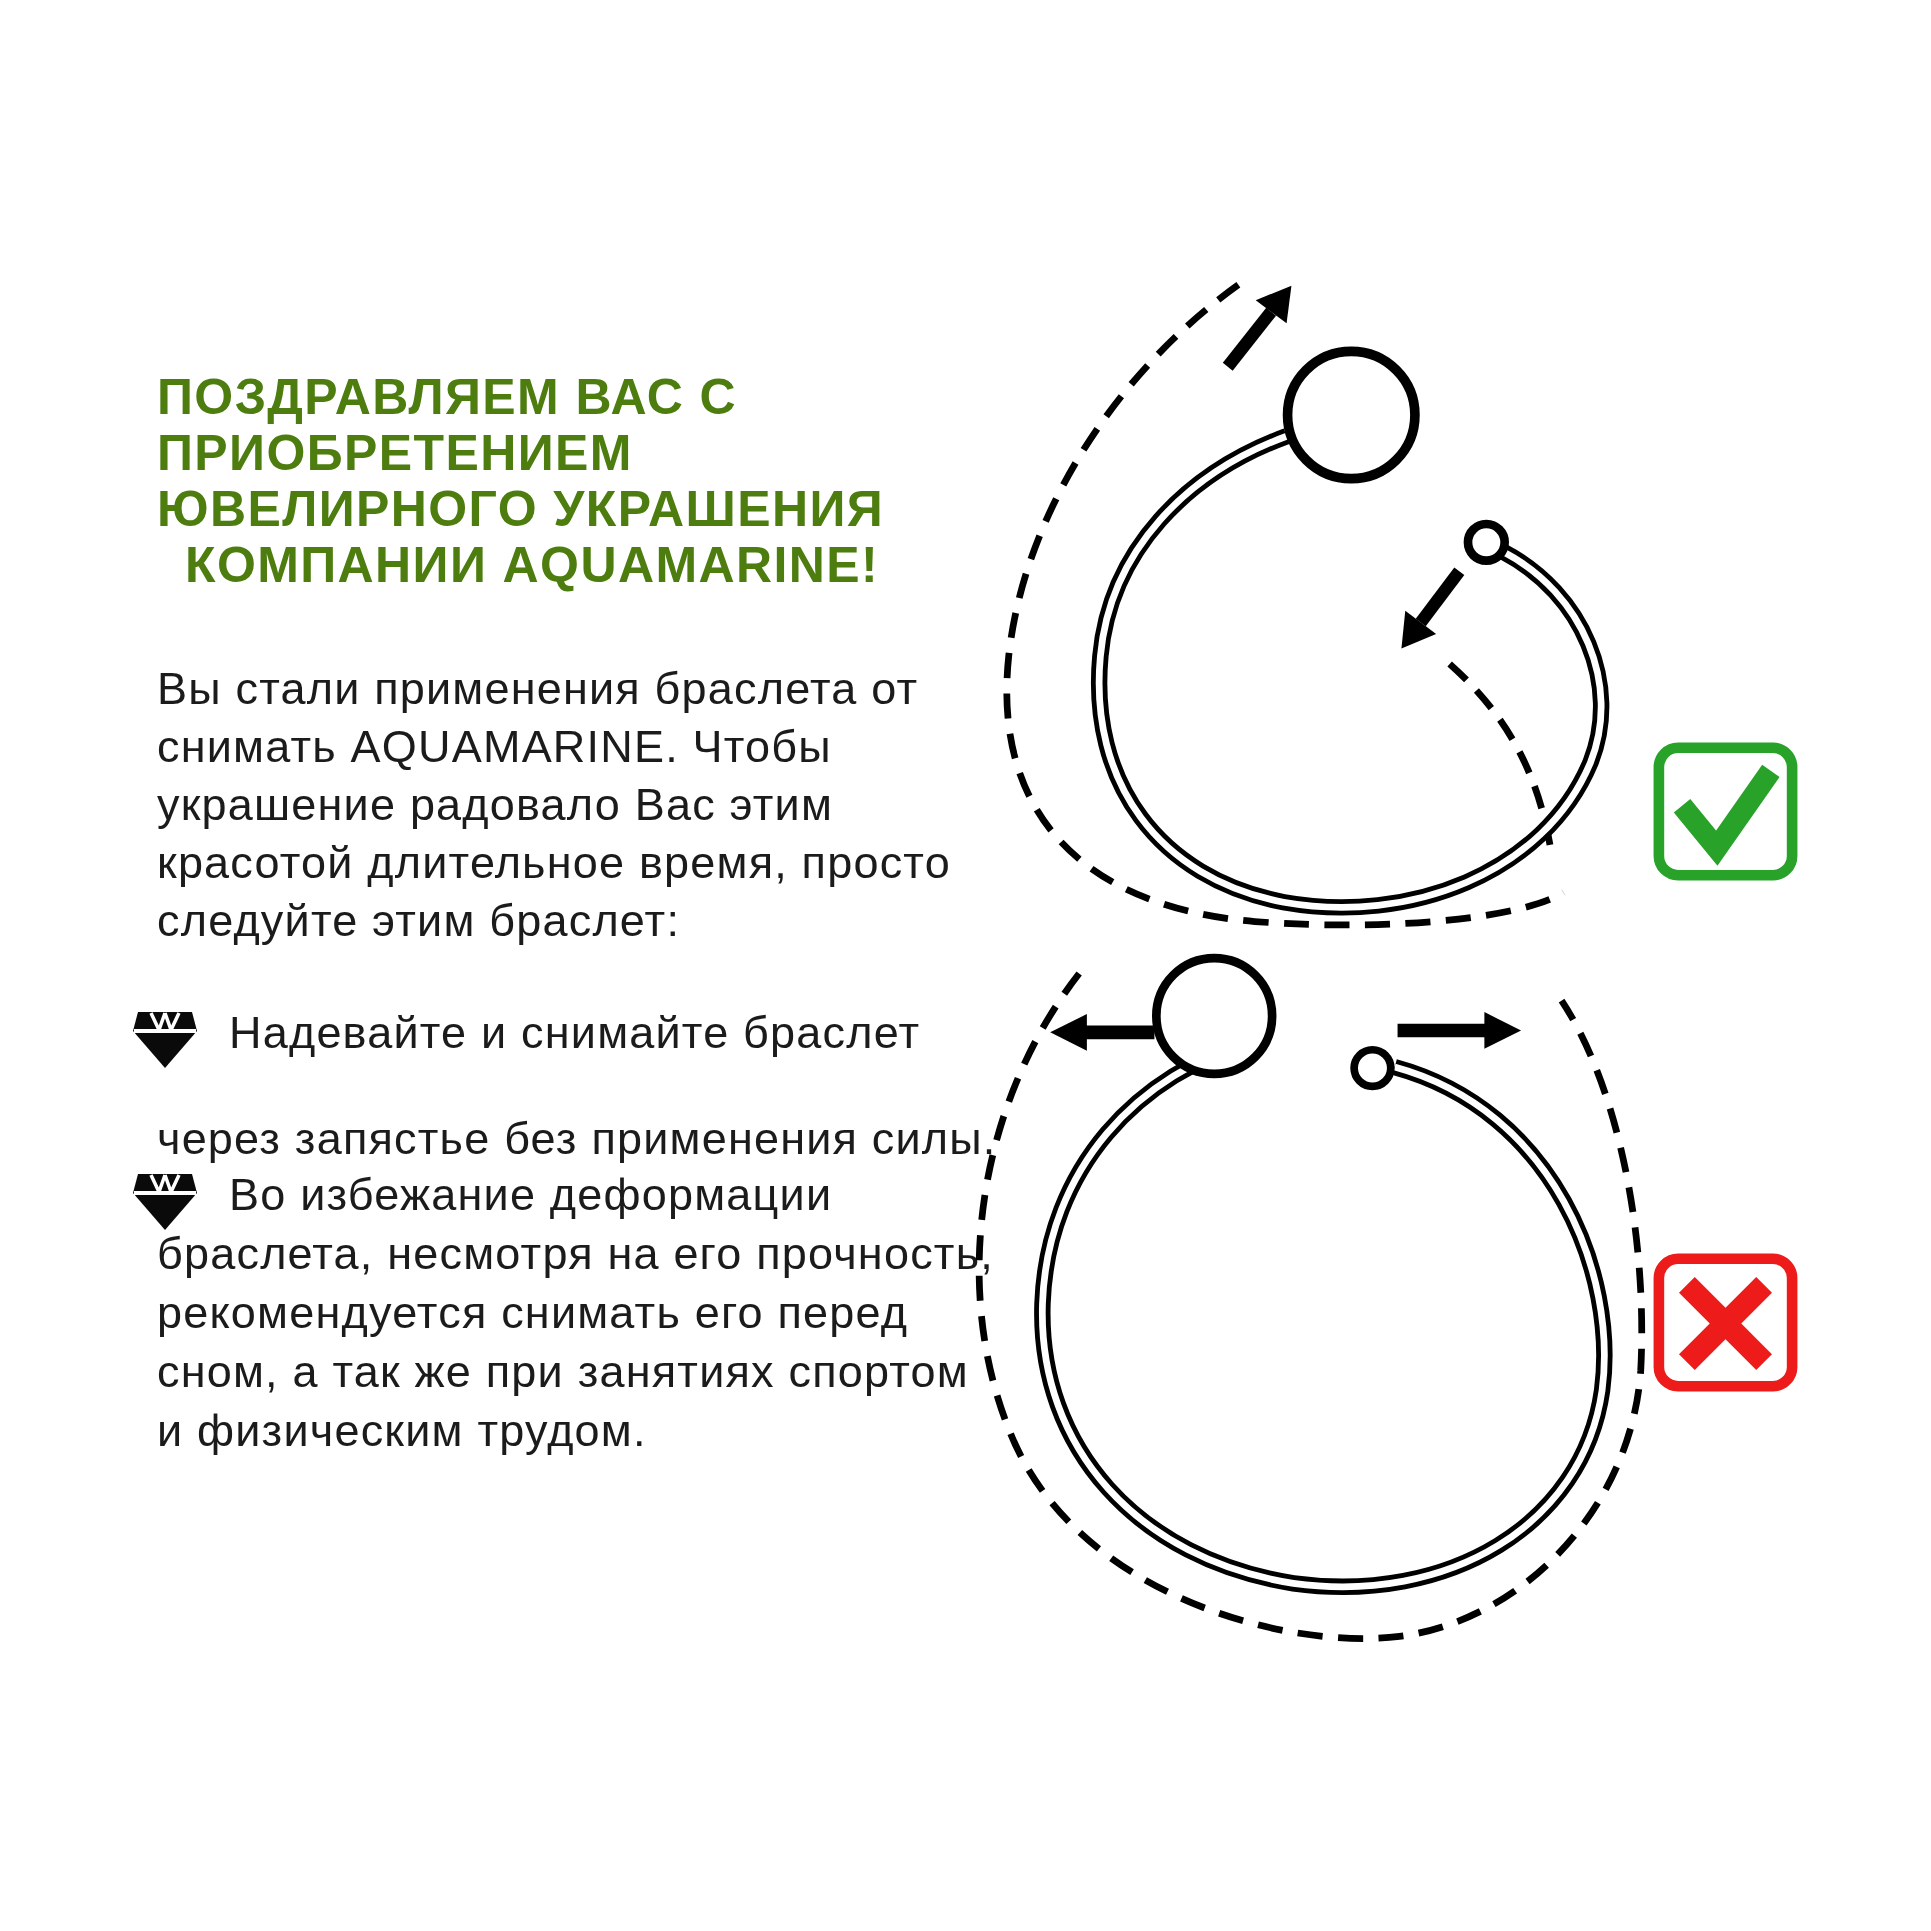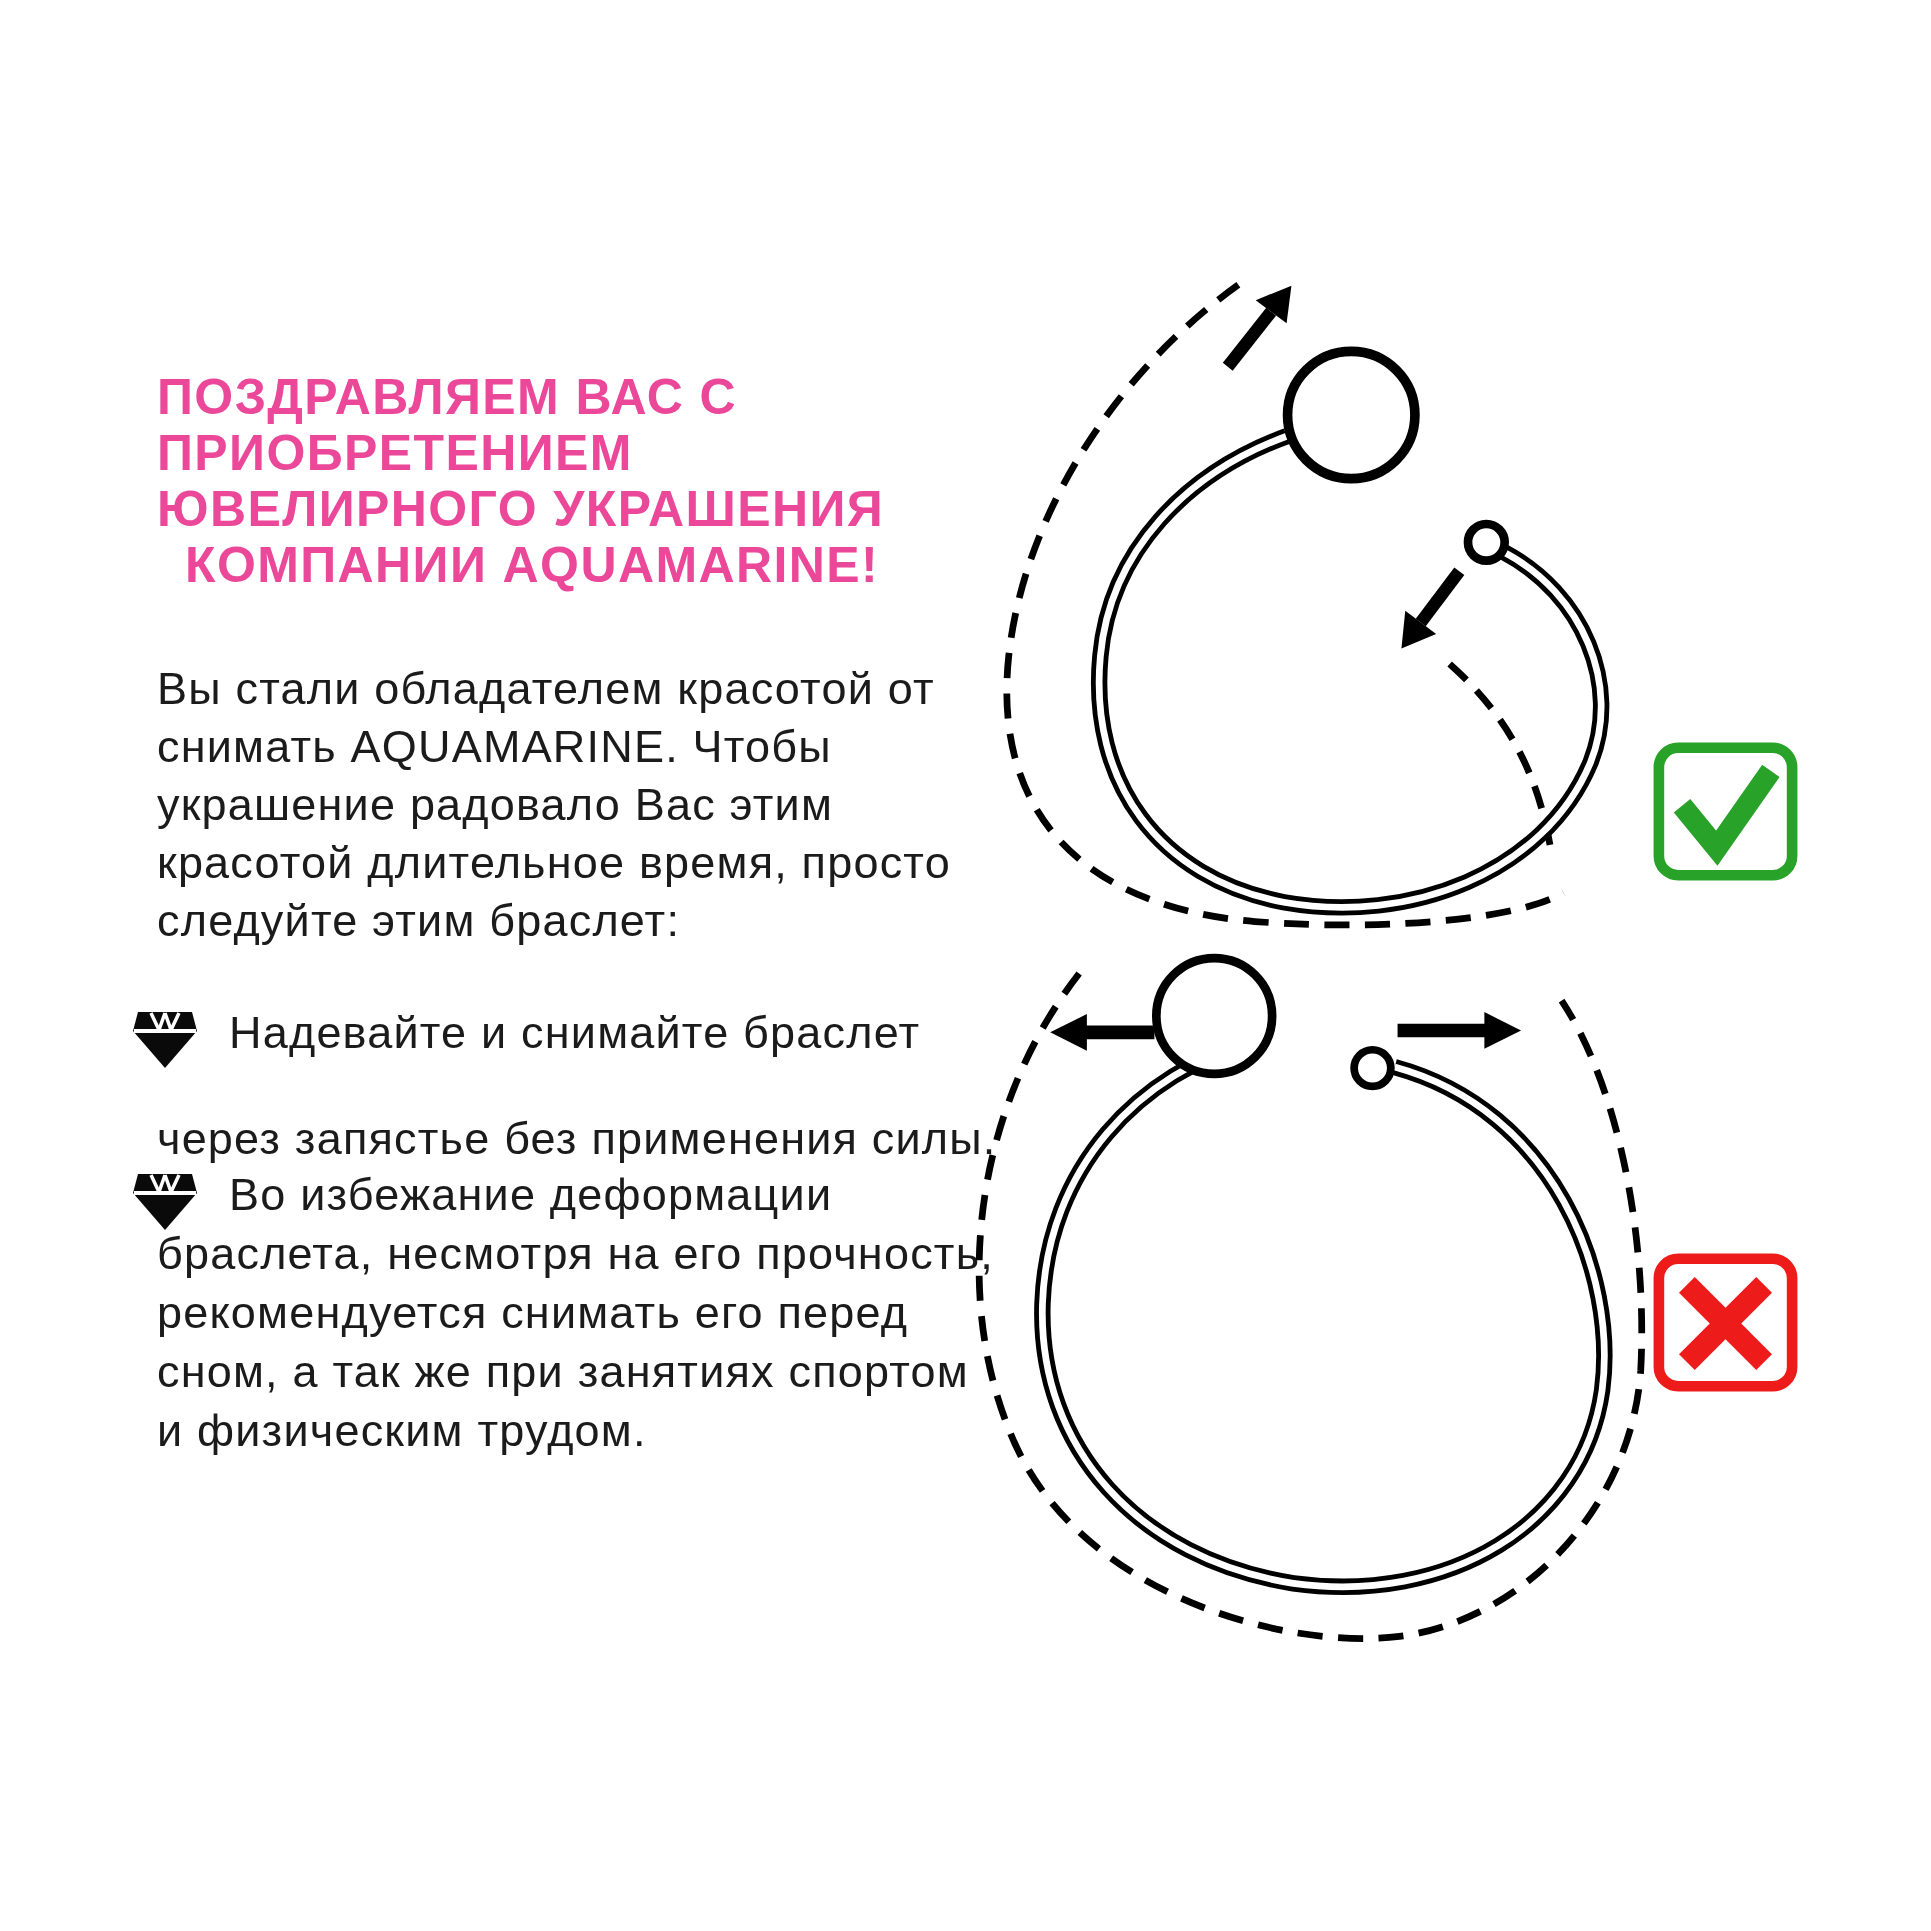--- a/index.html
+++ b/index.html
@@ -4,21 +4,21 @@
 <style>
   html,body{margin:0;padding:0;}
   body{
     width:1931px;height:1931px;position:relative;overflow:hidden;
     background:#ffffff;
     font-family:"Liberation Sans", sans-serif;
   }
   .abs{position:absolute;}
   .hline{
     position:absolute;left:157px;white-space:nowrap;
-    font-size:50px;font-weight:700;letter-spacing:1.4px;color:#ec4899;
+    font-size:50px;font-weight:700;letter-spacing:1.4px;color:#4d7c0f;
     line-height:56px;
   }
   .bline{
     position:absolute;left:157px;white-space:nowrap;
     font-size:45px;font-weight:400;letter-spacing:1.2px;color:#1b1b1b;
     line-height:58px;
   }
   .indent{left:229px;}
   svg{display:block;}
 </style>
@@ -26,21 +26,21 @@
 <body>
 
 <div>
   <div class="hline" style="top:369px;">ПОЗДРАВЛЯЕМ ВАС С</div>
   <div class="hline" style="top:425px;">ПРИОБРЕТЕНИЕМ</div>
   <div class="hline" style="top:481px;">ЮВЕЛИРНОГО УКРАШЕНИЯ</div>
   <div class="hline" style="top:537px;margin-left:28px;">КОМПАНИИ AQUAMARINE!</div>
 </div>
 
 <div>
-  <div class="bline" style="top:660px;">Вы стали обладателем красотой от</div>
+  <div class="bline" style="top:660px;">Вы стали применения браслета от</div>
   <div class="bline" style="top:718px;">снимать AQUAMARINE. Чтобы</div>
   <div class="bline" style="top:776px;">украшение радовало Вас этим</div>
   <div class="bline" style="top:834px;">красотой длительное время, просто</div>
   <div class="bline" style="top:892px;">следуйте этим браслет:</div>
 </div>
 
 <div>
   <svg class="abs" style="left:133px;top:1010px;" width="64" height="60" viewBox="0 0 64 60">
     <path d="M5 2 H59 L64 21 L32 58 L0 21 Z" fill="#0a0a0a"></path>
     <path d="M1 21 H63" stroke="#ffffff" stroke-width="4"></path>

